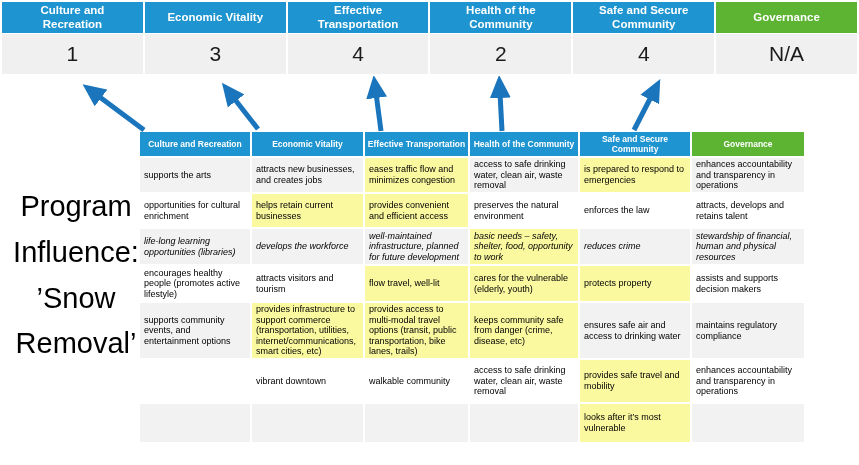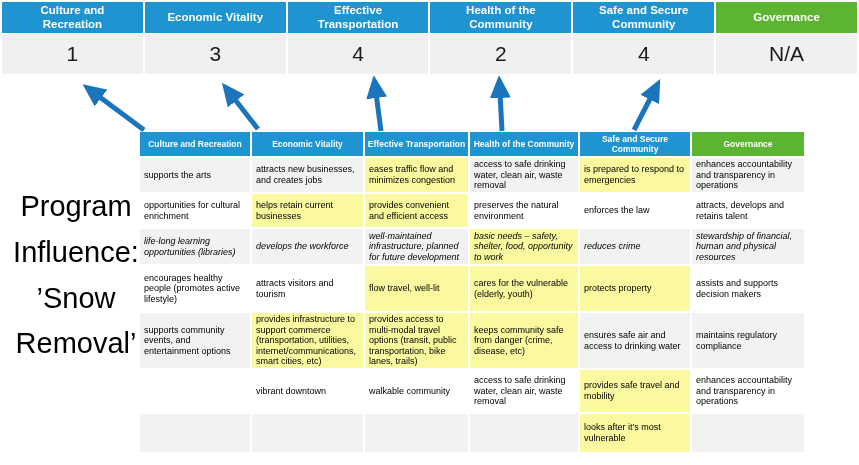--- a/index.html
+++ b/index.html
@@ -112,21 +112,21 @@
           <td>attracts, develops and retains talent</td>
         </tr>
         <tr style="height: 35px; font-style: italic;">
           <td>life-long learning opportunities (libraries)</td>
           <td>develops the workforce</td>
           <td>well-maintained infrastructure, planned for future development</td>
           <td class="hl">basic needs – safety, shelter, food, opportunity to work</td>
           <td>reduces crime</td>
           <td>stewardship of financial, human and physical resources</td>
         </tr>
-        <tr style="height: 45px;">
+        <tr style="height: 35px;">
           <td>encourages healthy people (promotes active lifestyle)</td>
           <td>attracts visitors and tourism</td>
           <td class="hl">flow travel, well-lit</td>
           <td class="hl">cares for the vulnerable (elderly, youth)</td>
           <td class="hl">protects property</td>
           <td>assists and supports decision makers</td>
         </tr>
         <tr style="height: 55px;">
           <td>supports community events, and entertainment options</td>
           <td class="hl">provides infrastructure to support commerce (transportation, utilities, internet/communications, smart cities, etc)</td>

